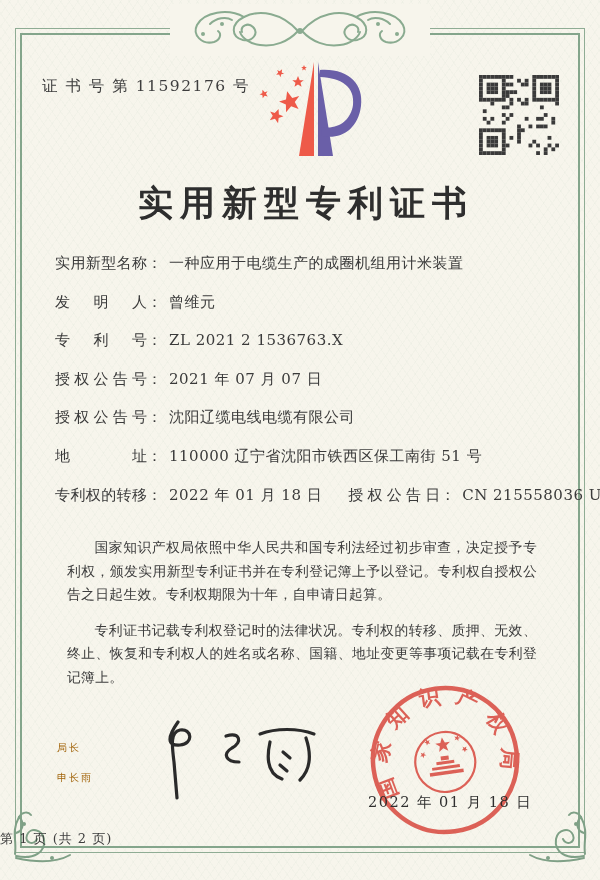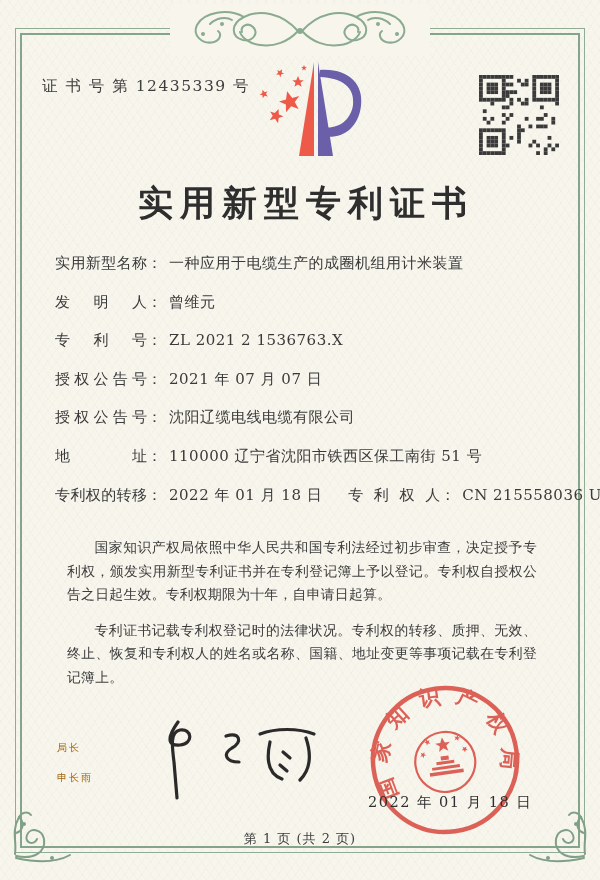--- a/index.html
+++ b/index.html
@@ -68,21 +68,21 @@
   .seal{
     position:absolute;left:365px;top:680px;width:160px;height:160px;z-index:4;
     opacity:0.88;mix-blend-mode:multiply;
   }
   .seal-date{
     position:absolute;left:368px;top:793px;z-index:5;
     font-size:14.5px;letter-spacing:1.5px;color:#2f2f2f;
   }
   .footer{
     position:absolute;left:0;right:0;top:830px;z-index:3;
-    text-align:center;font-size:13px;letter-spacing:1px;color:#3d3d3d;
+    font-size:13px;letter-spacing:1px;color:#3d3d3d;
   }
   svg{display:block;}
 </style>
 </head>
 <body>
 
 <div class="texture"></div>
 <div class="border-outer"></div>
 <div class="border-inner"></div>
 
@@ -116,21 +116,21 @@
       </g>
     </g>
   </svg>
 </div>
 <div class="corner-ornament corner-right">
   <svg viewBox="0 0 74 64" width="74" height="64">
     <use href="#corner-curl" transform="translate(74,0) scale(-1,1)" stroke="#7fa086" stroke-width="2" fill="none" stroke-linecap="round"></use>
   </svg>
 </div>
 
-<div class="cert-no">证 书 号 第 12435339 号</div>
+<div class="cert-no">证 书 号 第 11592176 号</div>
 
 <div class="logo">
   <svg viewBox="0 0 125 118" width="125" height="118">
     <defs>
       <path id="star5" d="M0,-10 L2.94,-3.09 L9.51,-3.09 L4.19,1.18 L5.88,8.09 L0,4 L-5.88,8.09 L-4.19,1.18 L-9.51,-3.09 L-2.94,-3.09 Z"></path>
     </defs>
     <path d="M62,4 L47,98 L62,98 Z" fill="#ee5a49"></path>
     <path d="M66,4 L81,98 L66,98 Z" fill="#6a5fa8"></path>
     <path d="M68,12 C96,10 112,26 109,48 C106,72 88,82 70,78 C69,76 69,72 70,69 C86,72 99,62 101,47 C103,29 90,20 68,19 Z" fill="#6a5fa8"></path>
     <g fill="#ee5a49">
@@ -338,21 +338,21 @@
   <div class="frow">
     <span class="flabel">地址</span>
       <span class="fcolon">：</span>
       <span class="fvalue">110000 辽宁省沈阳市铁西区保工南街 51 号</span>
   </div>
   <div class="frow">
     <span class="flabel">专利权的转移</span>
       <span class="fcolon">：</span>
       <span class="fvalue">2022 年 01 月 18 日</span>
     <span class="grant-pair2">
-      <span class="flabel">专利权人</span>
+      <span class="flabel">授权公告日</span>
         <span class="fcolon">：</span>
         <span class="fvalue">CN 215558036 U</span>
     </span>
   </div>
 </div>
 
 <div class="paras">
   <p>国家知识产权局依照中华人民共和国专利法经过初步审查，决定授予专利权，颁发实用新型专利证书并在专利登记簿上予以登记。专利权自授权公告之日起生效。专利权期限为十年，自申请日起算。</p>
   <p>专利证书记载专利权登记时的法律状况。专利权的转移、质押、无效、终止、恢复和专利权人的姓名或名称、国籍、地址变更等事项记载在专利登记簿上。</p>
 </div>

